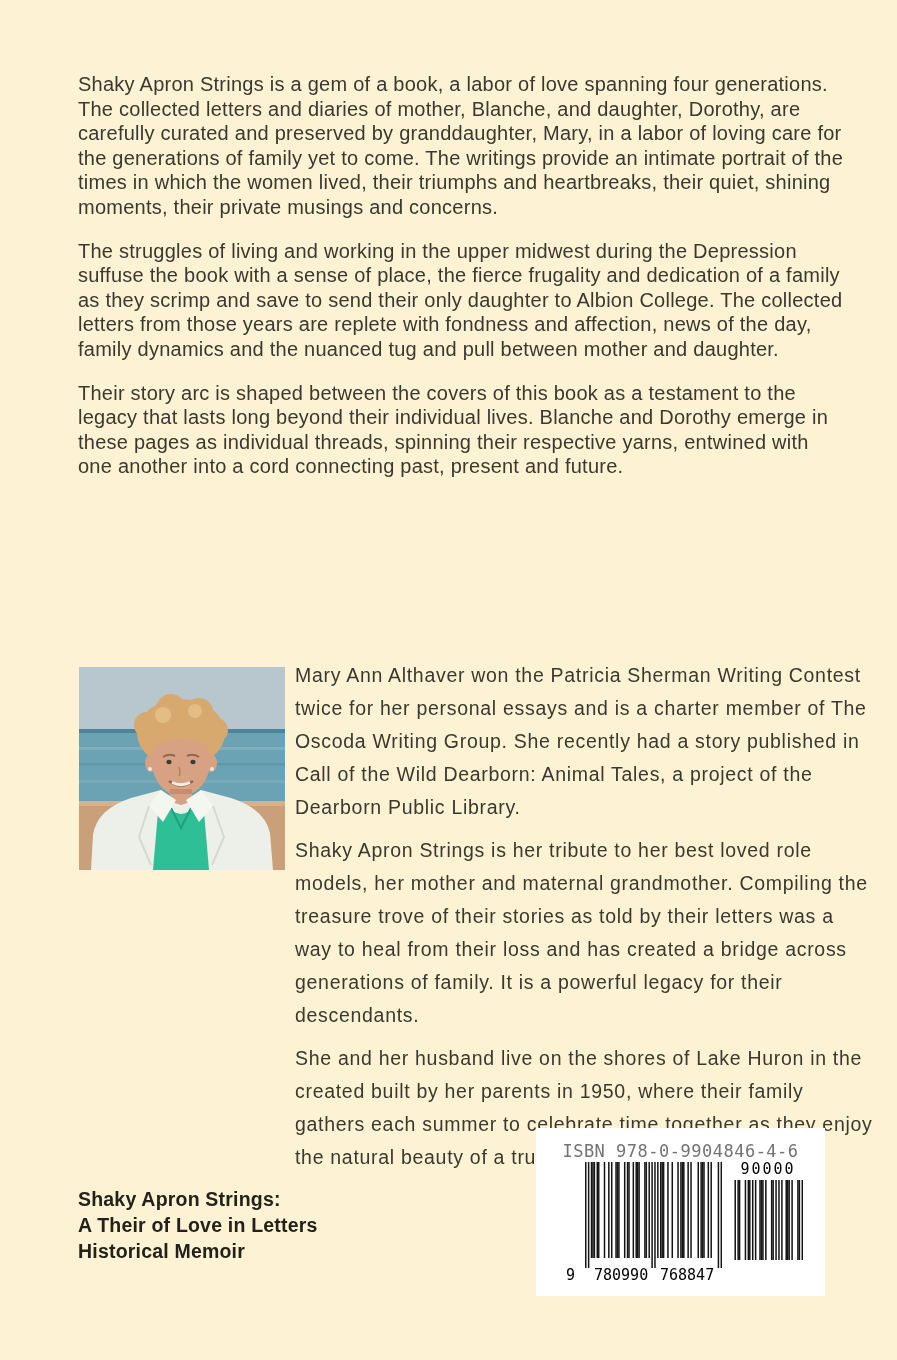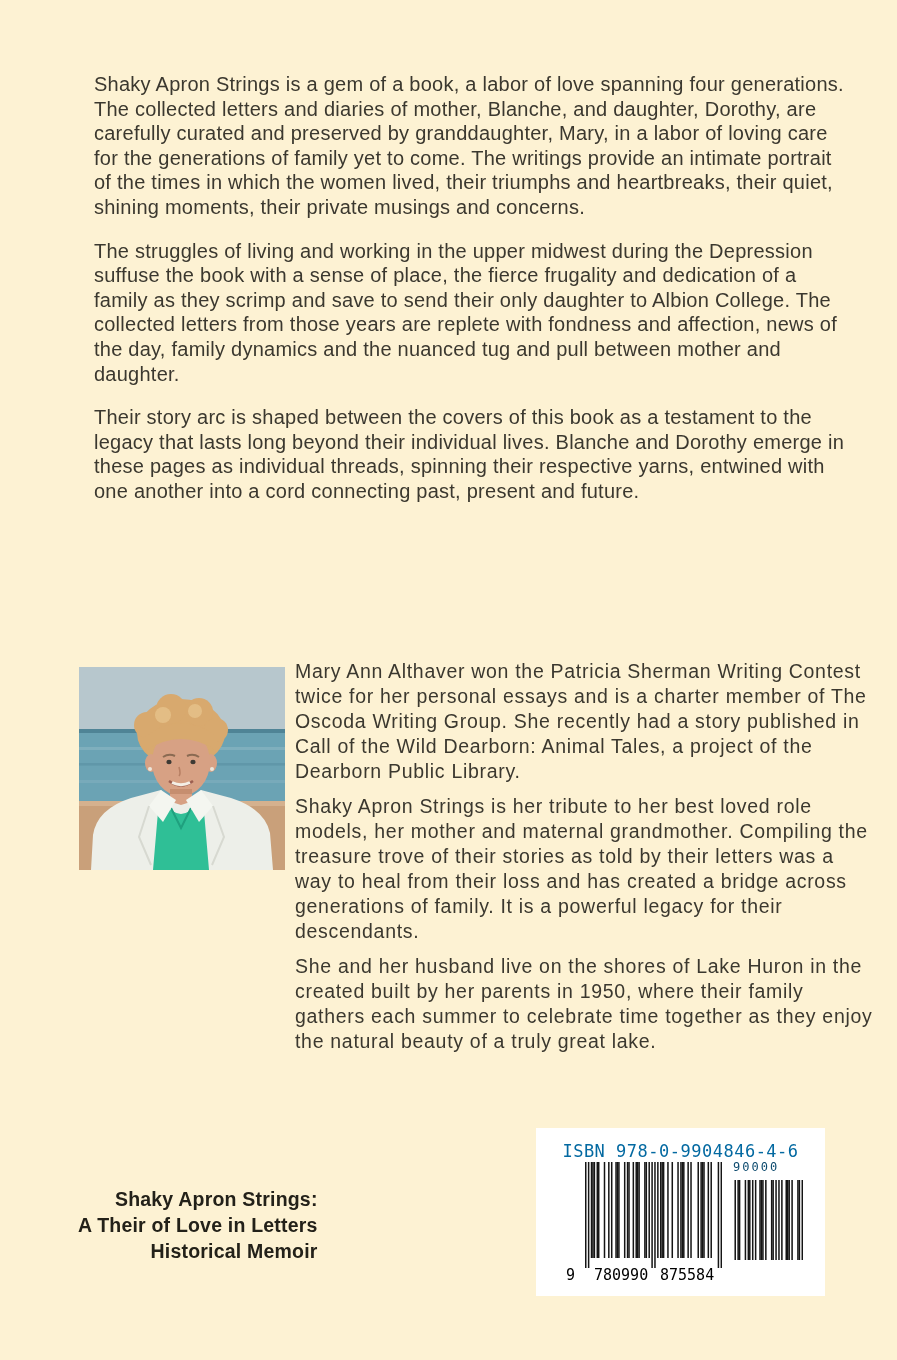--- a/index.html
+++ b/index.html
@@ -11,56 +11,55 @@
   }
   html,body{margin:0;padding:0;}
   body{
     width:897px;height:1360px;position:relative;overflow:hidden;
     background:var(--cover-bg);
     font-family:"Liberation Sans",sans-serif;
     color:var(--ink);
   }
   .synopsis{position:absolute;left:78px;top:72px;width:768px;}
   .synopsis p{
-    margin:0 0 19px 16px;font-size:20px;line-height:24.6px;letter-spacing:0.25px;
+    margin:0 0 19px 0;font-size:20px;line-height:24.6px;letter-spacing:0.25px;
   }
   .signature{margin-top:5px;}
 
   .author-photo{
     position:absolute;left:79px;top:667px;width:206px;height:203px;margin:0;
     overflow:hidden;
   }
   .author-photo svg{display:block;}
 
   .bio{position:absolute;left:295px;top:659px;width:578px;}
   .bio p{
-    margin:0 0 10px 0;font-size:19.5px;line-height:25px;letter-spacing:0.7px;
+    margin:0 0 10px 0;font-size:19.5px;line-height:33px;letter-spacing:0.7px;
   }
 
   .book-info{
     position:absolute;left:78px;top:1186px;
     font-weight:bold;font-size:19.5px;line-height:26px;color:var(--ink-bold);
     letter-spacing:0.2px;
-    text-align:right;
   }
 
   .barcode-box{
     position:absolute;left:536px;top:1128px;width:289px;height:168px;
     background:var(--barcode-bg);
   }
   .bc-isbn{
     position:absolute;top:13px;left:0;right:0;text-align:center;
     font-family:"DejaVu Sans Mono",monospace;font-size:17px;letter-spacing:0.5px;
-    color:#0369a1;
+    color:#737373;
   }
   .bc-main{position:absolute;left:49px;top:34px;width:137px;height:106px;}
   .bc-supnum{
-    position:absolute;left:197px;top:32px;width:70px;text-align:left;
-    font-family:"DejaVu Sans Mono",monospace;font-size:12px;letter-spacing:2px;
-    color:#0c4a6e;
+    position:absolute;left:197px;top:32px;width:70px;text-align:center;
+    font-family:"DejaVu Sans Mono",monospace;font-size:15px;letter-spacing:2px;
+    color:#000000;
   }
   .bc-supp{position:absolute;left:197px;top:52px;width:70px;height:80px;}
   .bc-digits{
     position:absolute;top:138px;left:0;width:100%;height:18px;
     font-family:"DejaVu Sans Mono",monospace;font-size:15px;color:#000;
   }
   .bc-digits span{position:absolute;top:0;}
   .bc-d0{left:30px;} .bc-d1{left:58px;} .bc-d2{left:124px;}
 </style>
 </head>
@@ -214,17 +213,17 @@
           <rect x="53.96" y="0" width="1.52" height="80" fill="#151515"></rect>
           <rect x="55.42" y="0" width="1.52" height="80" fill="#151515"></rect>
           <rect x="58.33" y="0" width="1.52" height="80" fill="#151515"></rect>
           <rect x="64.17" y="0" width="1.52" height="80" fill="#151515"></rect>
           <rect x="65.63" y="0" width="1.52" height="80" fill="#151515"></rect>
           <rect x="68.54" y="0" width="1.52" height="80" fill="#151515"></rect>
         </svg></div>
     <div class="bc-digits">
       <span class="bc-d0">9</span>
       <span class="bc-d1">780990</span>
-      <span class="bc-d2">875584</span>
+      <span class="bc-d2">768847</span>
     </div>
   </section>
 
 </div>
 
 </body></html>

